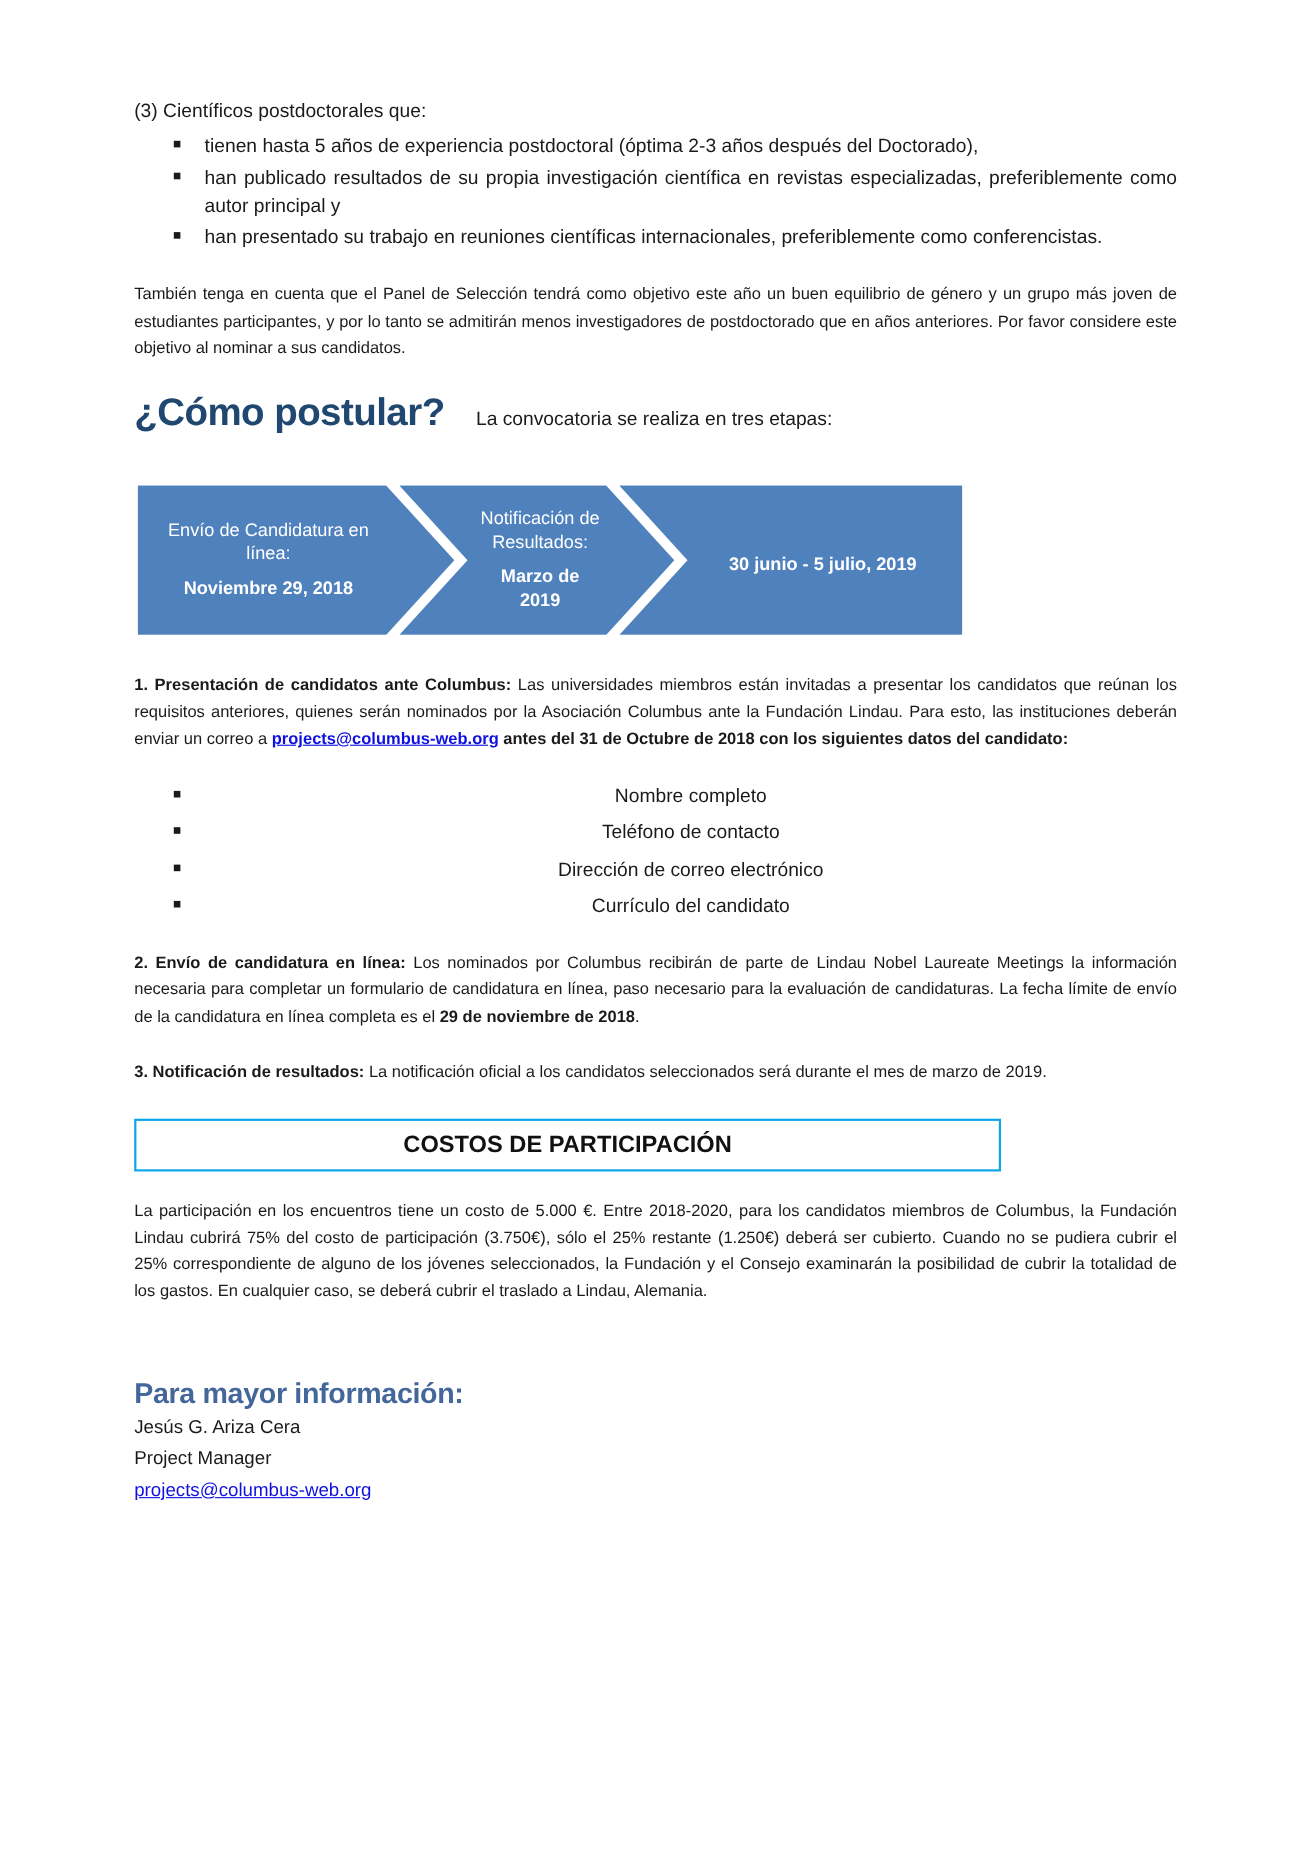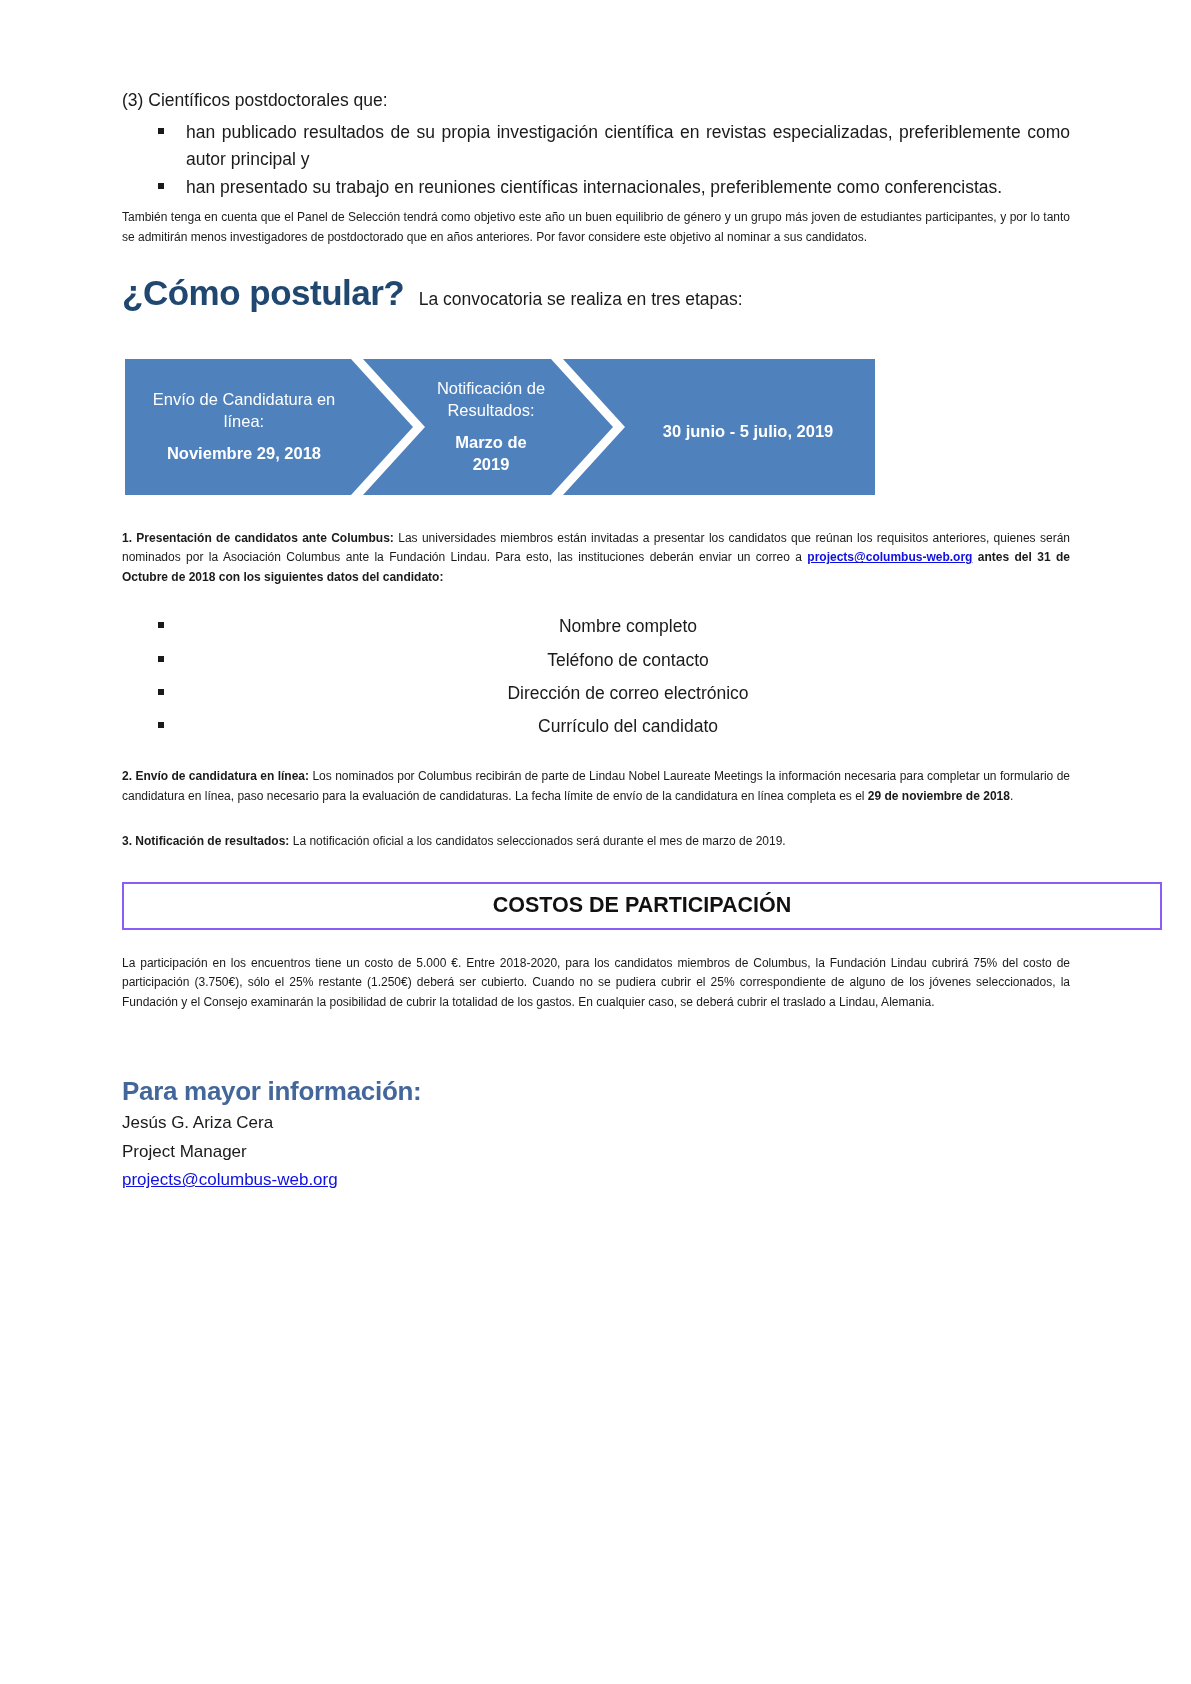--- a/index.html
+++ b/index.html
@@ -14,32 +14,32 @@
   .intro-lead{font-size:17.5px;line-height:1.45;}
   ul.sq-list{list-style:none;margin:6px 0 0 0;padding:0;}
   ul.sq-list li{
     position:relative;margin:0 0 2px 0;padding-left:64px;font-size:17.5px;
     line-height:1.5;text-align:justify;
   }
   ul.sq-list li .sq{
     position:absolute;left:36px;top:9px;width:6px;height:6px;background:#1a1a1a;display:block;
   }
 
-  .para{font-size:12px;line-height:1.62;text-align:justify;margin:8px 0 0 0;}
+  .para{font-size:15px;line-height:1.62;text-align:justify;margin:28px 0 0 0;}
   .para .b{font-weight:bold;}
   a.doclink{color:#0f10e0;text-decoration:underline;}
   a.doclink.b{font-weight:bold;}
 
   
   .howto{margin:26px 0 0 0;}
   .howto-title{
     display:inline;font-size:35px;font-weight:bold;color:#1f4770;
     letter-spacing:-0.5px;
   }
-  .howto-sub{display:inline;font-size:17.5px;color:#1a1a1a;margin-left:10px;}
+  .howto-sub{display:inline;font-size:17.5px;color:#1a1a1a;margin-left:24px;}
 
   
   .flow{margin:46px 0 0 3px;height:136px;display:flex;align-items:stretch;}
   .chev{
     background:#4f81bd;color:#ffffff;height:136px;box-sizing:border-box;
     display:flex;flex-direction:column;justify-content:center;align-items:center;
     text-align:center;width:250px;margin-left:-50px;
     clip-path:polygon(0 0, calc(100% - 62px) 0, 100% 50%, calc(100% - 62px) 100%, 0 100%, 62px 50%);
     padding:4px 66px 4px 72px;
   }
@@ -55,21 +55,21 @@
   }
   .chev .step-title{font-size:16.5px;line-height:1.32;}
   .chev .step-date{font-size:16.5px;font-weight:bold;line-height:1.32;margin-top:10px;}
 
   
   ul.sq-list.cdata{margin-top:26px;}
   ul.sq-list.cdata li{margin-bottom:7px;text-align:center;}
 
   
   .costs-box{
-    margin-top:30px;border:2px solid #8b5cf6;box-sizing:border-box;width:1040px;
+    margin-top:30px;border:2px solid #0ea5e9;box-sizing:border-box;width:788px;
     padding:9px 0 10px 0;text-align:center;
   }
   .costs-box .costs-title{font-size:21.5px;font-weight:bold;letter-spacing:0px;color:#111;}
 
   .costs-para{margin-top:24px;}
 
   
   .contact-heading{
     margin:64px 0 0 0;font-size:26px;font-weight:bold;color:#44679b;letter-spacing:-0.3px;
   }
@@ -79,20 +79,21 @@
 </head>
 <body>
 
 <div class="page">
   <div class="content">
 
     <div class="intro-lead">(3) Científicos postdoctorales que:</div>
 
     <ul class="sq-list">
 
+        <li><span class="sq"></span><span>tienen hasta 5 años de experiencia postdoctoral (óptima 2-3 años después del Doctorado),</span></li>
 
         <li><span class="sq"></span><span>han publicado resultados de su propia investigación científica en revistas especializadas, preferiblemente como autor principal y</span></li>
 
         <li><span class="sq"></span><span>han presentado su trabajo en reuniones científicas internacionales, preferiblemente como conferencistas.</span></li>
       </ul>
 
     <p class="para">También tenga en cuenta que el Panel de Selección tendrá como objetivo este año un buen equilibrio de género y un grupo más joven de estudiantes participantes, y por lo tanto se admitirán menos investigadores de postdoctorado que en años anteriores. Por favor considere este objetivo al nominar a sus candidatos.</p>
 
     <div class="howto">
       <span class="howto-title">¿Cómo postular?</span>

